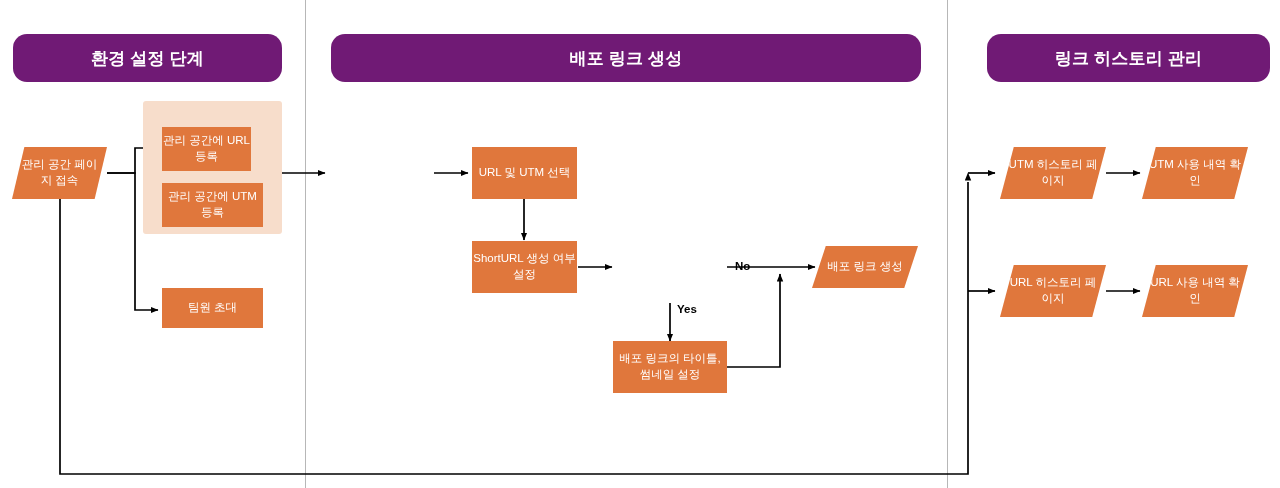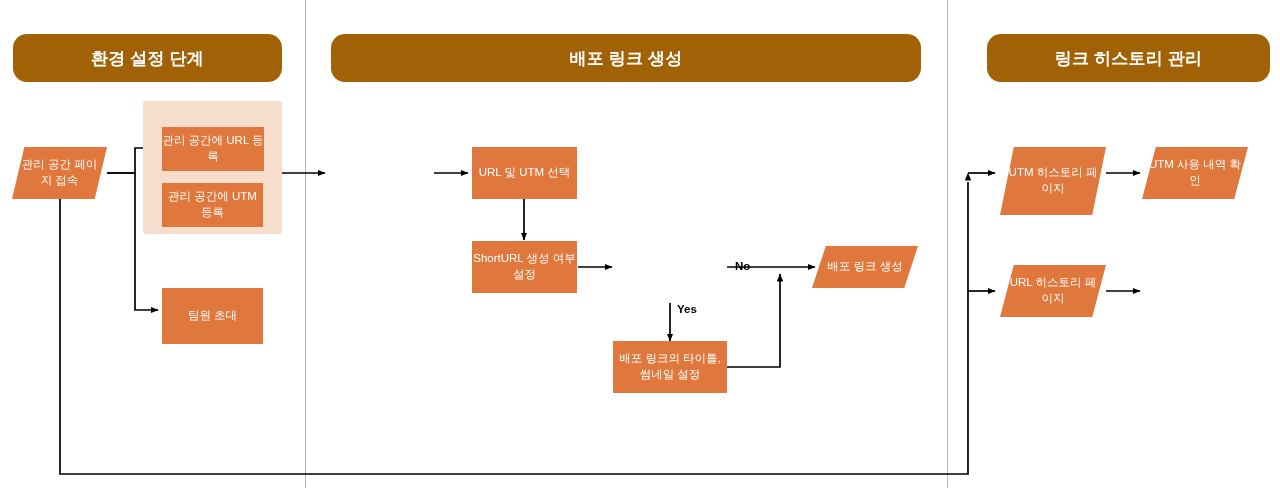--- a/index.html
+++ b/index.html
@@ -19,21 +19,21 @@
   }
   .lane-divider {
     position: absolute;
     top: 0;
     width: 1px;
     height: 488px;
     background: #b7b7b7;
   }
   .lane-header {
     position: absolute;
-    background: #a16207;
+    background: #701a75;
     border-radius: 14px;
     color: #ffffff;
     font-weight: bold;
     font-size: 17px;
     display: flex;
     align-items: center;
     justify-content: center;
     text-align: center;
     letter-spacing: 0.2px;
   }
@@ -142,29 +142,29 @@
   <div class="lane-header" style="left:13px; top:34px; width:269px; height:48px;">환경 설정 단계</div>
   <div class="lane-header" style="left:331px; top:34px; width:590px; height:48px;">배포 링크 생성</div>
   <div class="lane-header" style="left:987px; top:34px; width:283px; height:48px;">링크 히스토리 관리</div>
 
   <div class="group-box" style="left:143px; top:101px; width:139px; height:133px;"></div>
 
   <div class="node para" style="left:12px; top:147px; width:95px; height:52px; clip-path: polygon(13% 0, 100% 0, 87% 100%, 0 100%);">
     <span class="para-inner">관리 공간 페이지 접속</span>
   </div>
 
-  <div class="node rect" style="left:162px; top:127px; width:102px; height:44px;">
+  <div class="node rect" style="left:162px; top:127px; width:89px; height:44px;">
     <span>관리 공간에 URL 등록</span>
   </div>
 
   <div class="node rect" style="left:162px; top:183px; width:101px; height:44px;">
     <span>관리 공간에 UTM 등록</span>
   </div>
 
-  <div class="node rect" style="left:162px; top:288px; width:101px; height:56px;">
+  <div class="node rect" style="left:162px; top:288px; width:101px; height:40px;">
     <span>팀원 초대</span>
   </div>
 
 
   <div class="node rect" style="left:472px; top:147px; width:105px; height:52px;">
     <span>URL 및 UTM 선택</span>
   </div>
 
   <div class="node rect" style="left:472px; top:241px; width:105px; height:52px;">
     <span>ShortURL 생성 여부 설정</span>
@@ -172,29 +172,32 @@
 
 
   <div class="node rect" style="left:613px; top:341px; width:114px; height:52px;">
     <span>배포 링크의 타이틀, 썸네일 설정</span>
   </div>
 
   <div class="node para" style="left:812px; top:246px; width:106px; height:42px; clip-path: polygon(13% 0, 100% 0, 87% 100%, 0 100%);">
     <span class="para-inner">배포 링크 생성</span>
   </div>
 
-  <div class="node para" style="left:1000px; top:147px; width:106px; height:68px; clip-path: polygon(13% 0, 100% 0, 87% 100%, 0 100%);">
+  <div class="node para" style="left:1000px; top:147px; width:106px; height:52px; clip-path: polygon(13% 0, 100% 0, 87% 100%, 0 100%);">
     <span class="para-inner">UTM 히스토리 페이지</span>
   </div>
 
   <div class="node para" style="left:1142px; top:147px; width:106px; height:52px; clip-path: polygon(13% 0, 100% 0, 87% 100%, 0 100%);">
     <span class="para-inner">UTM 사용 내역 확인</span>
   </div>
 
   <div class="node para" style="left:1000px; top:265px; width:106px; height:52px; clip-path: polygon(13% 0, 100% 0, 87% 100%, 0 100%);">
     <span class="para-inner">URL 히스토리 페이지</span>
   </div>
 
+  <div class="node para" style="left:1142px; top:265px; width:106px; height:52px; clip-path: polygon(13% 0, 100% 0, 87% 100%, 0 100%);">
+    <span class="para-inner">URL 사용 내역 확인</span>
+  </div>
 
   <div class="edge-label" style="left:735px; top:244px;margin-top:16px;">No</div>
   <div class="edge-label" style="left:677px; top:303px;">Yes</div>
 
 </div>
 
 </body></html>

